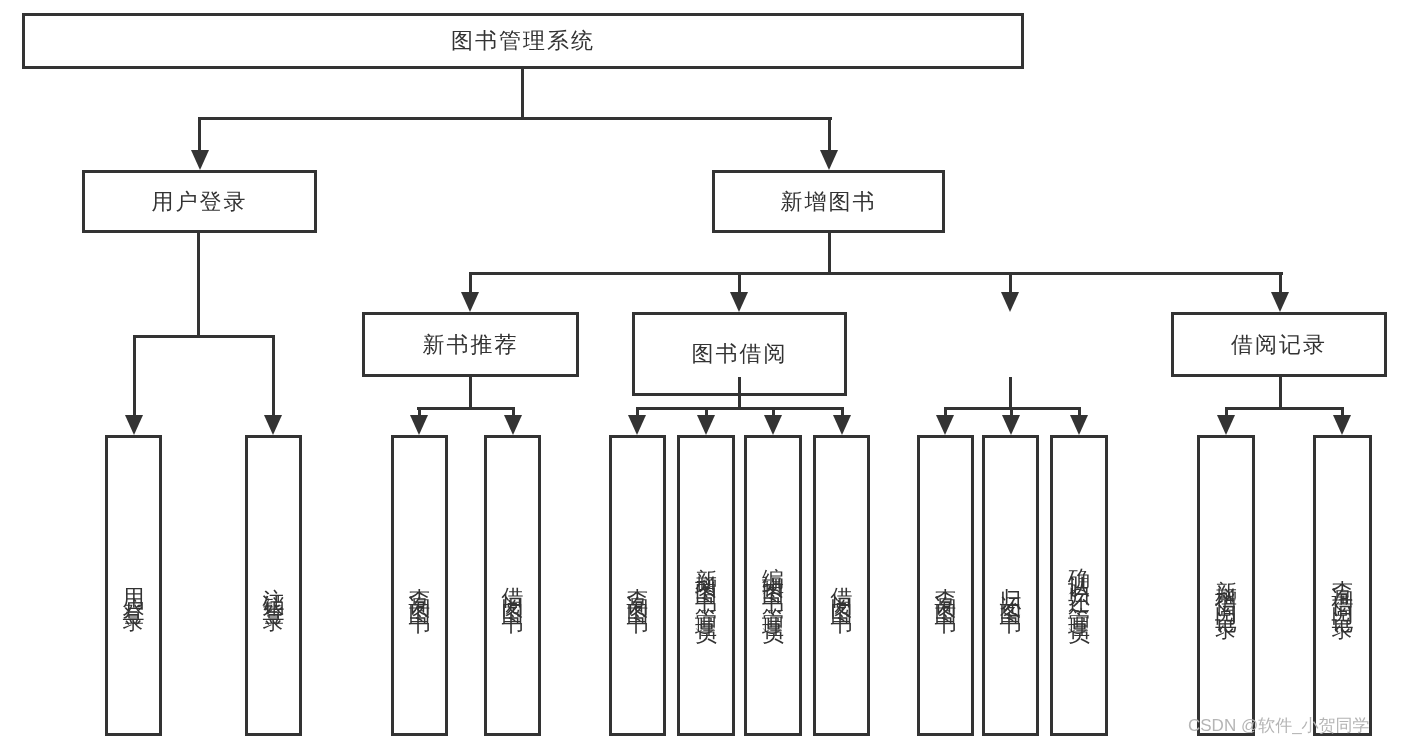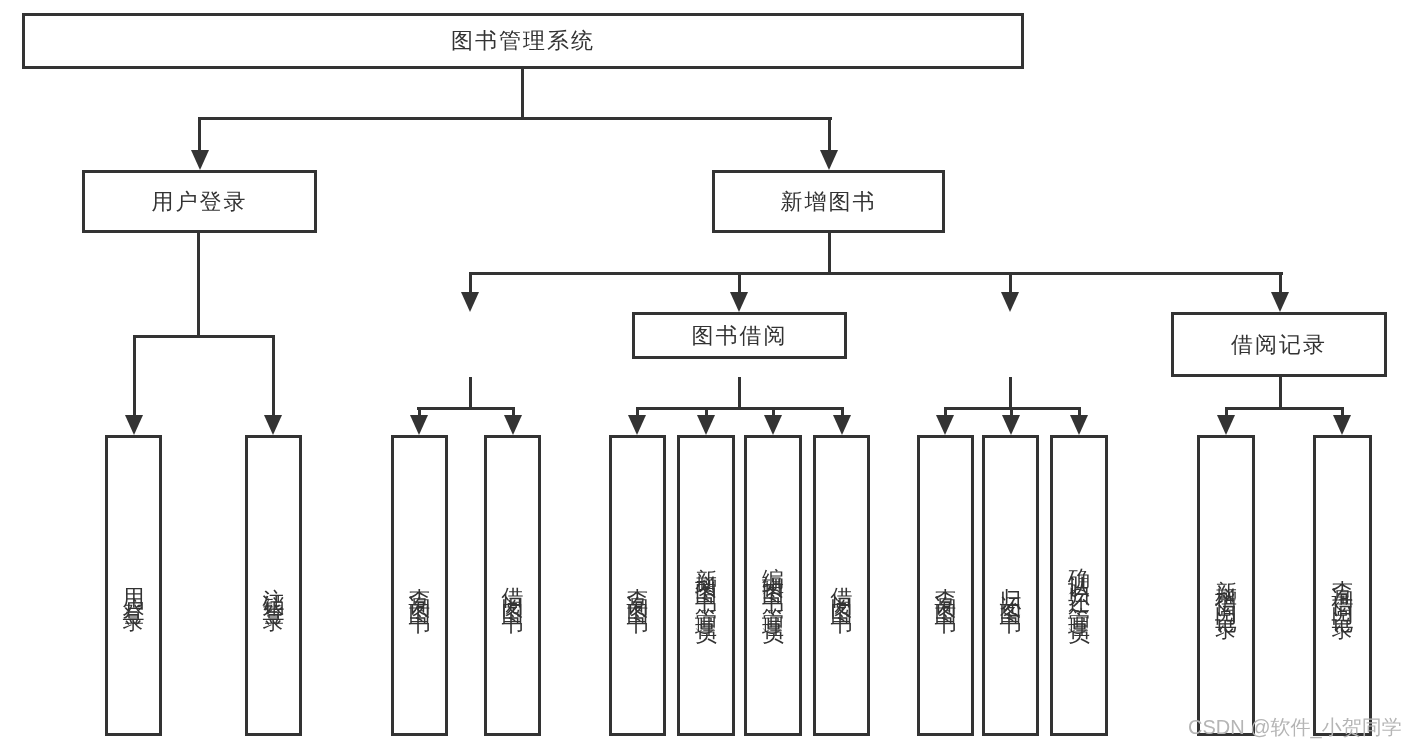--- a/index.html
+++ b/index.html
@@ -54,21 +54,21 @@
     width: 0;
     height: 0;
     border-left: 9px solid transparent;
     border-right: 9px solid transparent;
     border-top: 20px solid #333333;
   }
   .watermark {
     position: absolute;
     left: 1188px;
     top: 714px;
-    font-size: 20px;
+    font-size: 17px;
     color: #b5b5b5;
     white-space: nowrap;
   }
 </style>
 </head>
 <body>
 
 <div class="canvas">
 
   <div class="box" style="left:22px; top:13px; width:1002px; height:56px;">
@@ -100,21 +100,24 @@
   <div class="hline" style="left:469px; top:272px; width:814px;"></div>
   <div class="vline" style="left:469px; top:272px; height:22px;"></div>
   <div class="arrow" style="left:461px; top:292px;"></div>
   <div class="vline" style="left:738px; top:272px; height:22px;"></div>
   <div class="arrow" style="left:730px; top:292px;"></div>
   <div class="vline" style="left:1009px; top:272px; height:22px;"></div>
   <div class="arrow" style="left:1001px; top:292px;"></div>
   <div class="vline" style="left:1279px; top:272px; height:22px;"></div>
   <div class="arrow" style="left:1271px; top:292px;"></div>
 
-  <div class="box" style="left:632px; top:312px; width:215px; height:47px;">
+  <div class="box" style="left:362px; top:312px; width:217px; height:65px;">
+    <span class="hlabel">新书推荐</span>
+  </div>
+  <div class="box" style="left:632px; top:312px; width:215px; height:84px;">
     <span class="hlabel">图书借阅</span>
   </div>
   <div class="box" style="left:1171px; top:312px; width:216px; height:65px;">
     <span class="hlabel">借阅记录</span>
   </div>
 
   <div class="vline" style="left:469px; top:377px; height:33px;"></div>
   <div class="hline" style="left:417px; top:407px; width:98px;"></div>
   <div class="vline" style="left:418px; top:407px; height:10px;"></div>
   <div class="arrow" style="left:410px; top:415px;"></div>

